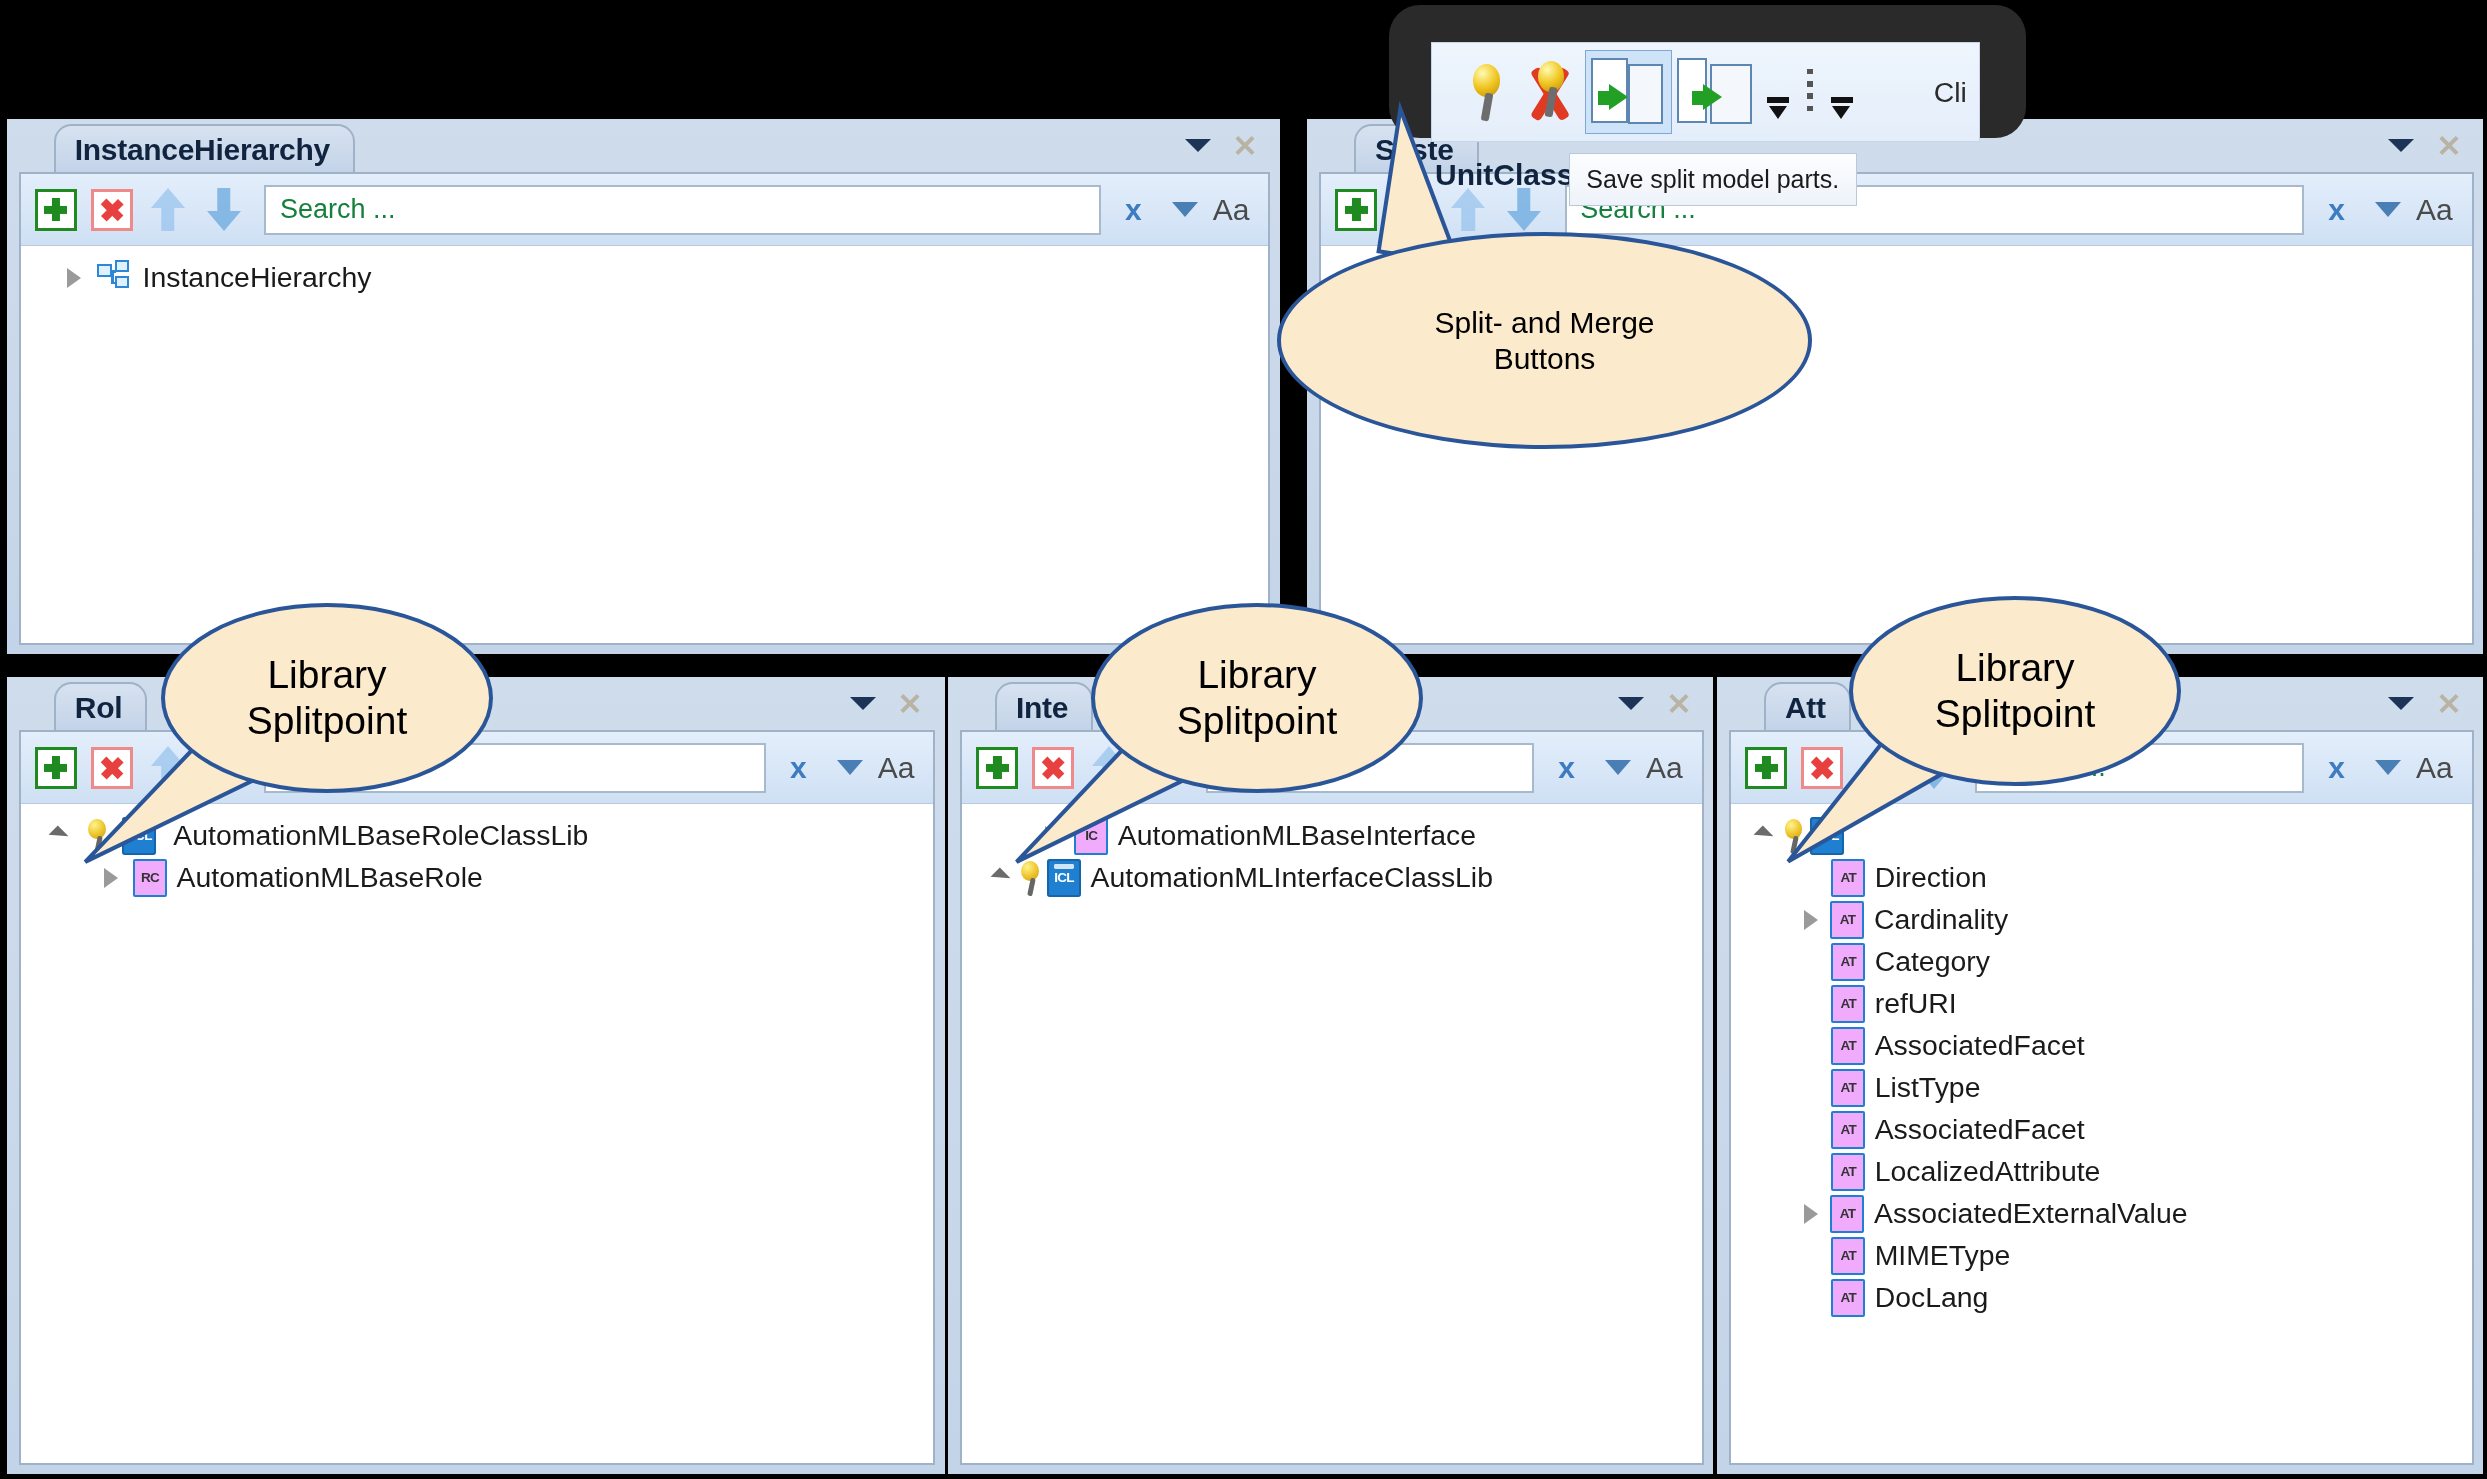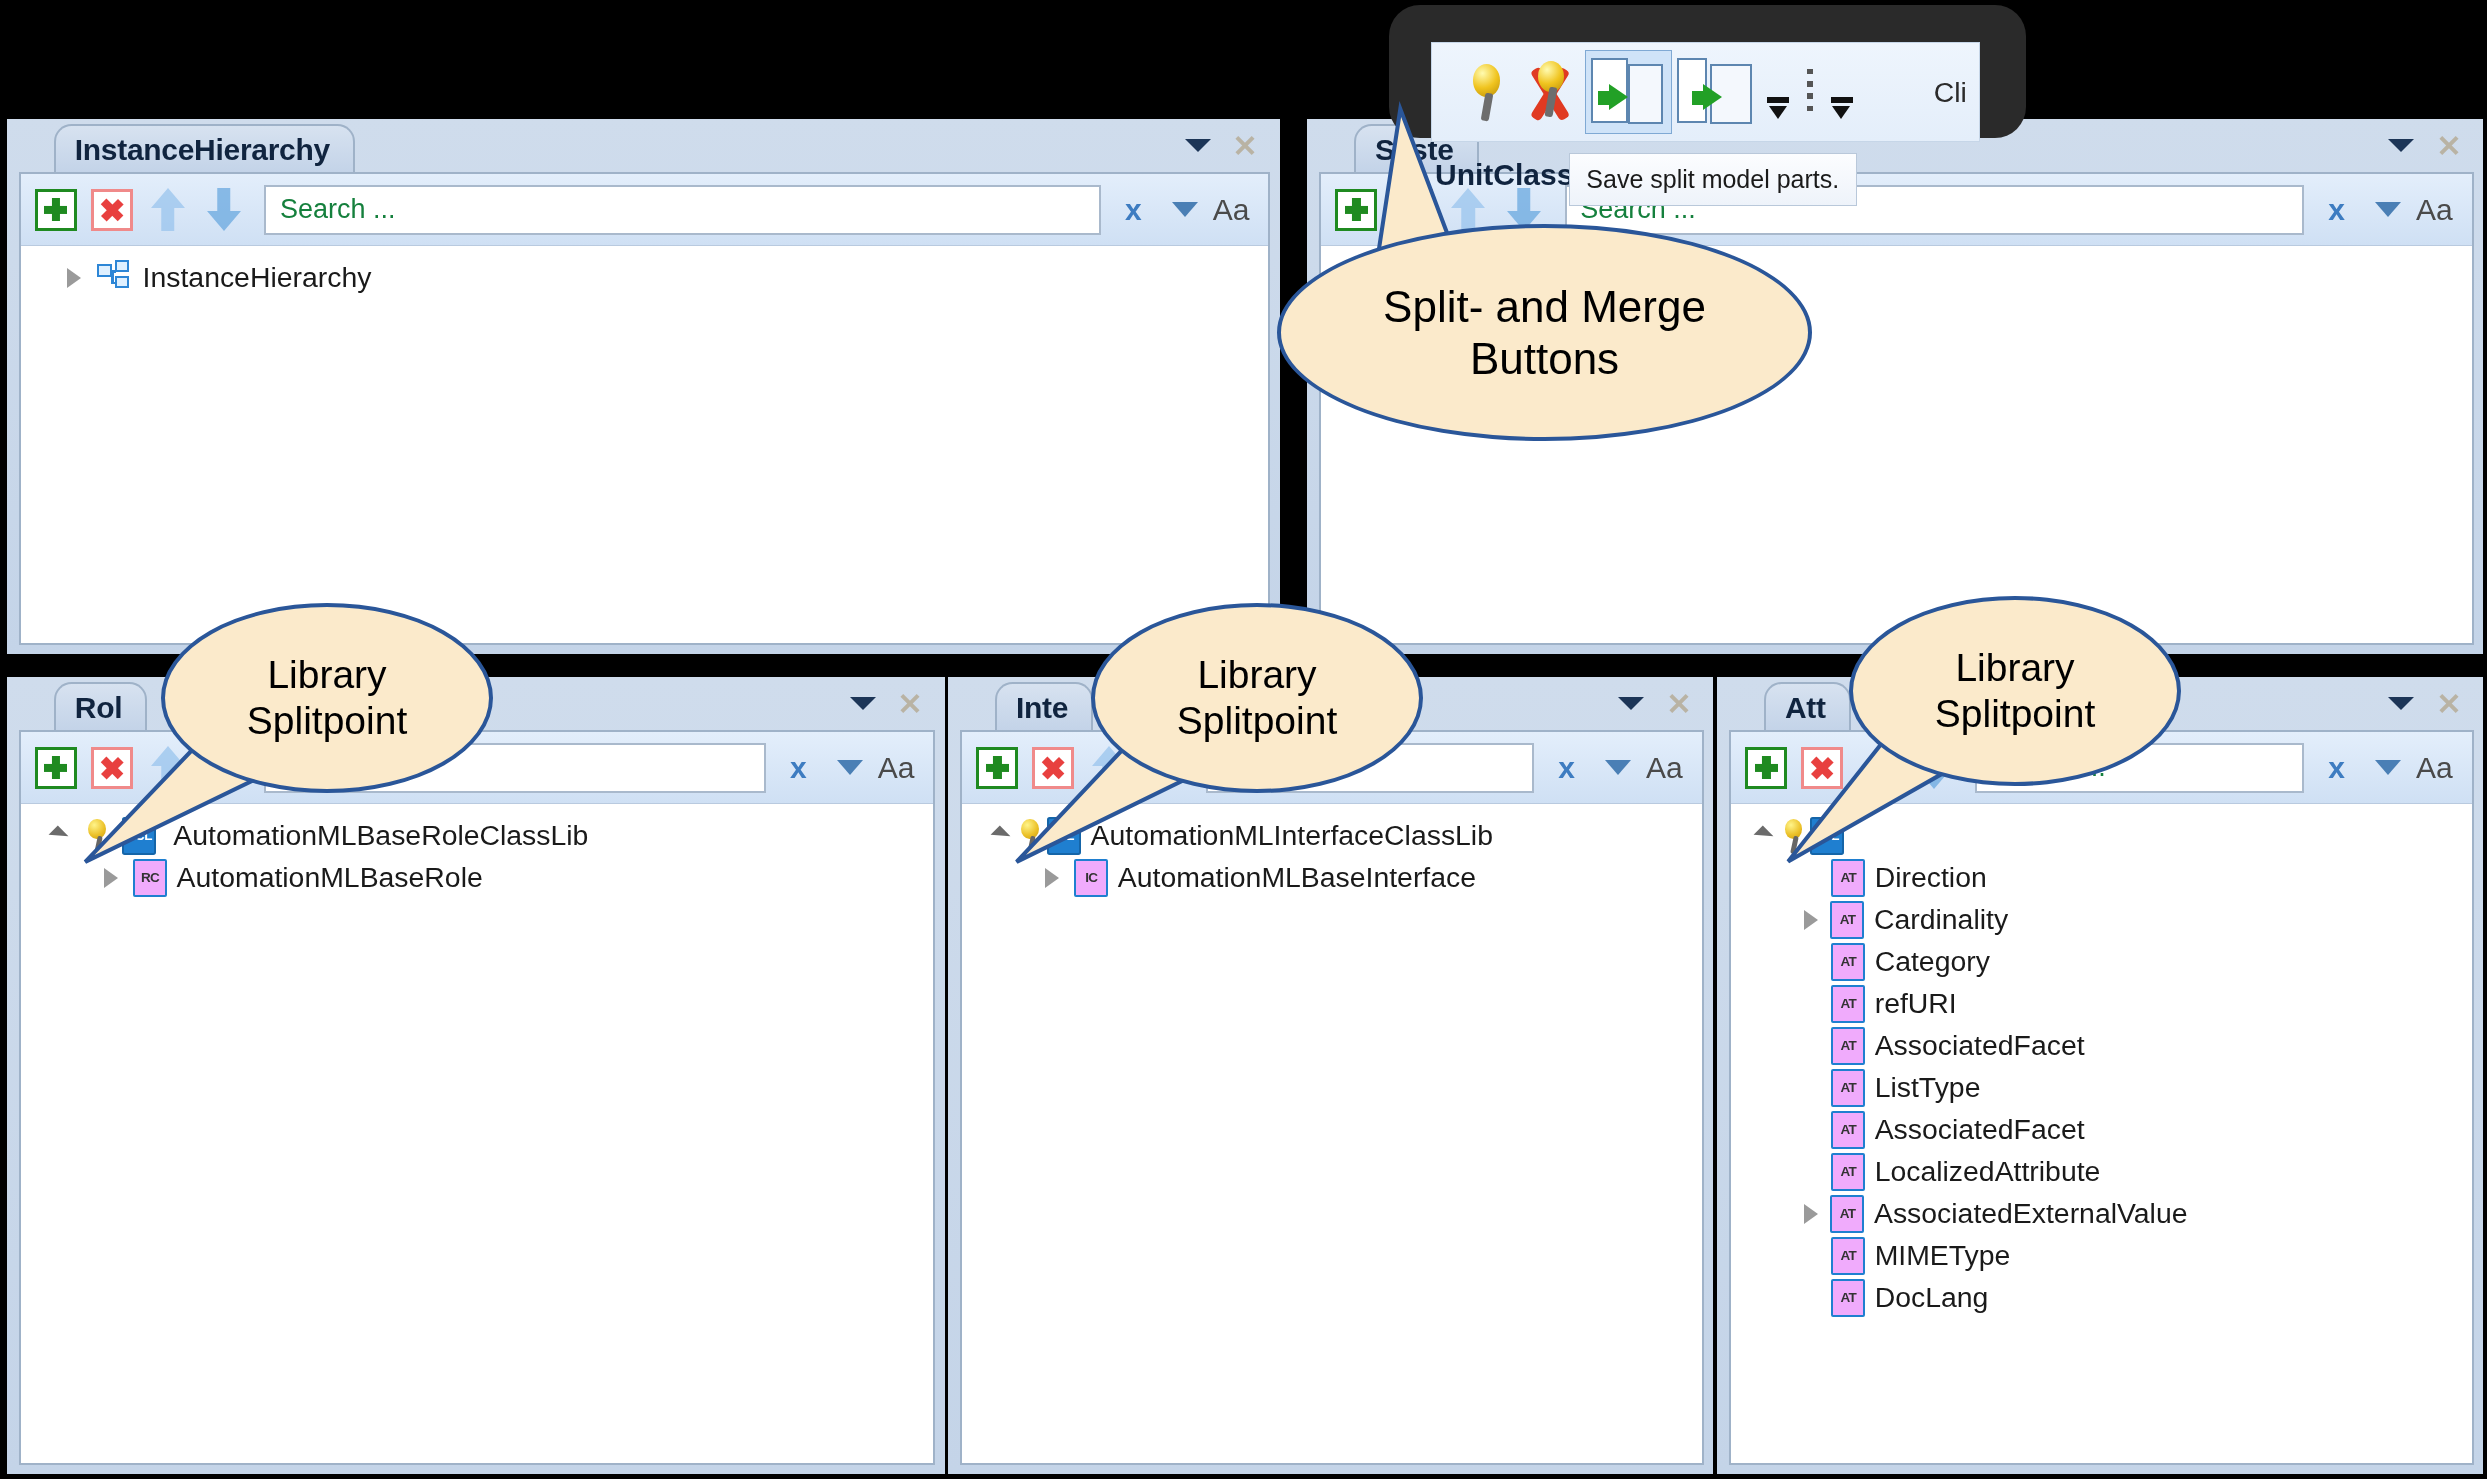--- a/index.html
+++ b/index.html
@@ -362,30 +362,30 @@
           <div class="arrow-dn"></div>
         </div>
       <div class="search-box">
         <span>Search ...</span>
       </div>
       <div class="tb-x">x</div>
       <div class="tb-caret"></div>
       <div class="tb-aa">Aa</div>
     </div>
     <div class="tree">
+      <div class="row" style="padding-left:75px;">
+        <div class="tri-closed"></div>
+        <div class="ic leaf" style="margin-left:15px;">IC</div>
+        <div class="lbl">AutomationMLBaseInterface</div>
+      </div>
       <div class="row" style="padding-left:26px;">
         <div class="tri-open"></div>
         <div class="pin" style="margin-left:10.8px;"></div>
         <div class="ic lib">ICL</div>
         <div class="lbl">AutomationMLInterfaceClassLib</div>
-      </div>
-      <div class="row" style="padding-left:75px;">
-        <div class="tri-closed"></div>
-        <div class="ic leaf" style="margin-left:15px;">IC</div>
-        <div class="lbl">AutomationMLBaseInterface</div>
       </div>
     </div>
   </div>
 </div>
 
 <div class="panel" id="p-at" style="left:1717px;top:677px;width:766px;height:797px;">
   <div class="panel-tabstrip">
     <div class="tab">Att</div>
     <div class="tab-actions">
       <div class="caret-dn"></div>
@@ -519,21 +519,21 @@
 </div>
 
 <div id="tooltip-save">
   <span>Save split model parts.</span>
 </div>
 
 <div class="callout" id="c1" style="left:1277px;top:224px;width:542px;height:224px;">
   <svg width="542" height="224" viewBox="0 0 800 330">
     <polygon points="150,40 182,-170 268,58" fill="#FBEACB" stroke="#2A5699" stroke-width="6"></polygon>
   </svg>
-  <div class="bub" style="position:absolute;left:0;top:0;width:535px;height:217px;font-size:44px;">
+  <div class="bub" style="position:absolute;left:0;top:8px;width:535px;height:217px;font-size:30px;">
     <span>Split- and Merge</span>
     <span>Buttons</span>
   </div>
 </div>
 
 <div class="callout" id="c2" style="left:161px;top:603px;width:339px;height:230px;">
   <svg width="339" height="271" viewBox="0 0 500 400">
     <polygon points="62,200 -112,382 152,254" fill="#FBEACB" stroke="#2A5699" stroke-width="6"></polygon>
   </svg>
   <div class="bub" style="position:absolute;left:0;top:0;width:332px;height:190px;font-size:39px;">

